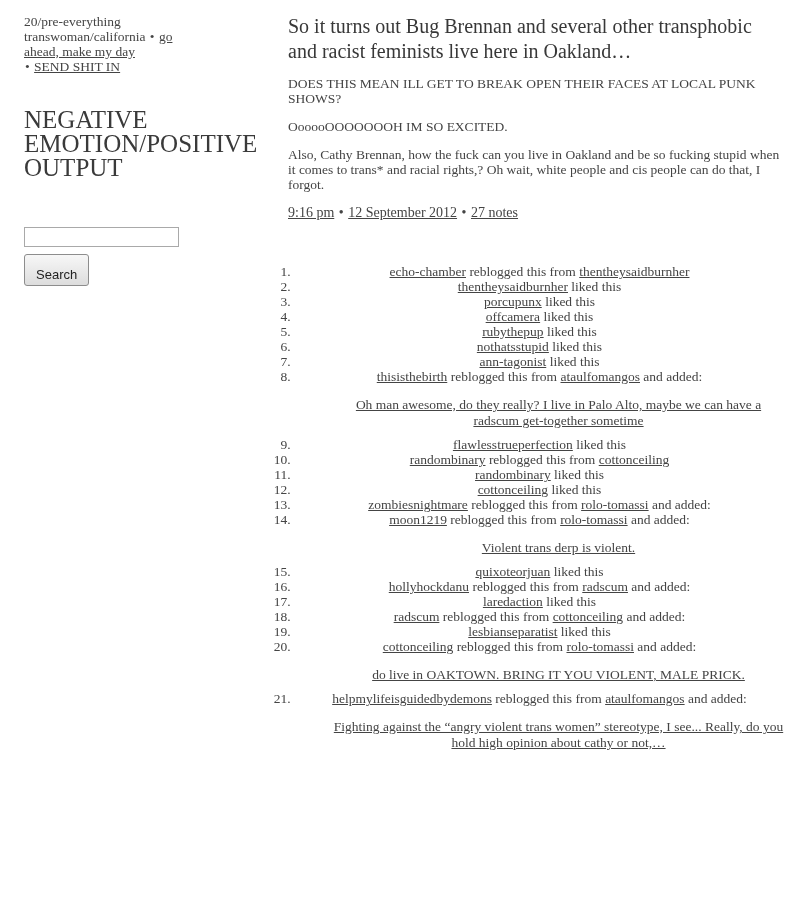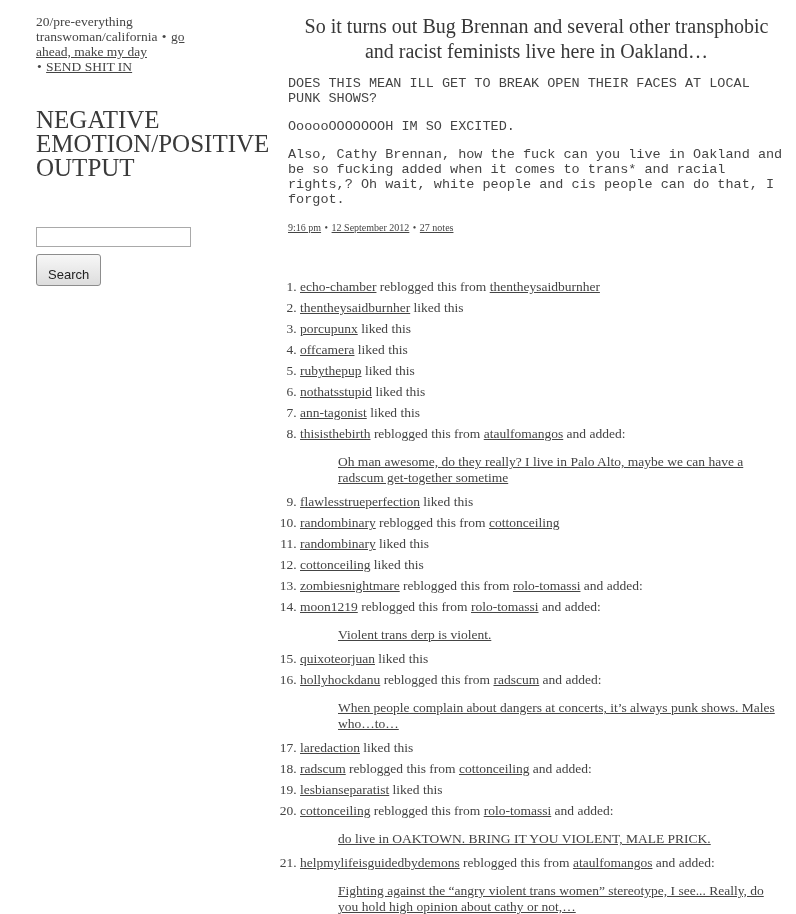--- a/index.html
+++ b/index.html
@@ -5,21 +5,21 @@
   * { box-sizing: border-box; }
   html, body { margin: 0; padding: 0; }
   body {
     width: 796px; height: 914px; overflow: hidden;
     background: #ffffff; color: #444444;
     font-family: "Liberation Serif", "DejaVu Serif", serif;
   }
   a { color: #444444; text-decoration: underline; cursor: pointer; }
 
   
-  .sidebar { position: absolute; left: 36px; top: 14px; width: 250px; }
+  .sidebar { position: absolute; left: 24px; top: 14px; width: 250px; }
   .desc { width: 178px; font-size: 13.5px; line-height: 15px; margin: 0; }
   .blog-title {
     width: 240px; margin: 34px 16px 0 0;
     font-size: 25px; line-height: 24px; font-weight: normal; color: #3a3a3a;
     letter-spacing: 0;
   }
   .search-form { margin-top: 47px; }
   .search-input {
     width: 155px; height: 20px; border: 1px solid #a9a9a9;
     font-family: "Liberation Sans", sans-serif; font-size: 12px; padding: 2px 4px;
@@ -29,31 +29,31 @@
     display: block; margin-top: 7px; padding: 12px 11px 3px;
     font-family: "Liberation Sans", sans-serif; font-size: 13px; color: #222;
     background: linear-gradient(#f7f7f7, #dddddd);
     border: 1px solid #8d8d8d; border-radius: 3px; cursor: pointer;
   }
 
   
   .main { position: absolute; left: 288px; top: 10px; width: 497px; }
   .post-title {
     margin: 4px 0 12px 0; font-size: 20px; line-height: 25px;
-    font-weight: normal; color: #383838; text-align: center;
+    font-weight: normal; color: #383838;
   }
-  .main p.body-p { margin: 0 0 13px 0; font-size: 13.5px; line-height: 15px; font-family: Liberation Mono, monospace; }
-  .meta { margin: 2px 0 12px 0; font-size: 10px; line-height: 15px; }
+  .main p.body-p { margin: 0 0 13px 0; font-size: 13.5px; line-height: 15px; }
+  .meta { margin: 2px 0 12px 0; font-size: 14px; line-height: 15px; }
   .sep { color: #444444; padding: 0 1px; }
 
   ol.notes {
     margin: 44px 0 0 0; padding: 0 0 0 6px;
     list-style: decimal outside; font-size: 13.5px; line-height: 15px;
   }
-  ol.notes li { margin: 6px; padding: 0; }
+  ol.notes li { margin: 0; padding: 0; text-align: center; }
   ol.notes blockquote { margin: 13px 0 8px 38px; }
   ol.notes blockquote a { line-height: 16px; }
 </style>
 </head>
 <body>
 
 <div>
 
   <aside class="sidebar">
     <p class="desc">
@@ -71,21 +71,21 @@
       <input type="text" class="search-input" value="" style="">
       <button type="submit" class="search-button">Search</button>
     </form>
   </aside>
 
   <main class="main">
     <h2 class="post-title">So it turns out Bug Brennan and several other transphobic and racist feminists live here in Oakland…</h2>
 
     <p class="body-p">DOES THIS MEAN ILL GET TO BREAK OPEN THEIR FACES AT LOCAL PUNK SHOWS?</p>
     <p class="body-p">OooooOOOOOOOH IM SO EXCITED.</p>
-    <p class="body-p">Also, Cathy Brennan, how the fuck can you live in Oakland and be so fucking added when it comes to trans* and racial rights,? Oh wait, white people and cis people can do that, I forgot.</p>
+    <p class="body-p">Also, Cathy Brennan, how the fuck can you live in Oakland and be so fucking stupid when it comes to trans* and racial rights,? Oh wait, white people and cis people can do that, I forgot.</p>
 
     <p class="meta">
       <a href="#">9:16 pm</a>
       <span class="sep">•</span>
       <a href="#">12 September 2012</a>
       <span class="sep">•</span>
       <a href="#">27 notes</a>
     </p>
 
     <ol class="notes">
@@ -97,21 +97,21 @@
         <li><a href="#">nothatsstupid</a> liked this</li>
         <li><a href="#">ann-tagonist</a> liked this</li>
         <li><a href="#">thisisthebirth</a> reblogged this from <a href="#">ataulfomangos</a> and added:<blockquote><a href="#">Oh man awesome, do they really? I live in Palo Alto, maybe we can have a radscum get-together sometime</a></blockquote></li>
         <li><a href="#">flawlesstrueperfection</a> liked this</li>
         <li><a href="#">randombinary</a> reblogged this from <a href="#">cottonceiling</a></li>
         <li><a href="#">randombinary</a> liked this</li>
         <li><a href="#">cottonceiling</a> liked this</li>
         <li><a href="#">zombiesnightmare</a> reblogged this from <a href="#">rolo-tomassi</a> and added:</li>
         <li><a href="#">moon1219</a> reblogged this from <a href="#">rolo-tomassi</a> and added:<blockquote><a href="#">Violent trans derp is violent.</a></blockquote></li>
         <li><a href="#">quixoteorjuan</a> liked this</li>
-        <li><a href="#">hollyhockdanu</a> reblogged this from <a href="#">radscum</a> and added:<blockquote><a href="#">When people complain about dangers at concerts, it’s always punk shows. Males who…to…</a></blockquote></li>
+        <li><a href="#">hollyhockdanu</a> reblogged this from <a href="#">radscum</a> and added:</li>
         <li><a href="#">laredaction</a> liked this</li>
         <li><a href="#">radscum</a> reblogged this from <a href="#">cottonceiling</a> and added:</li>
         <li><a href="#">lesbianseparatist</a> liked this</li>
         <li><a href="#">cottonceiling</a> reblogged this from <a href="#">rolo-tomassi</a> and added:<blockquote><a href="#">do live in OAKTOWN. BRING IT YOU VIOLENT, MALE PRICK.</a></blockquote></li>
         <li><a href="#">helpmylifeisguidedbydemons</a> reblogged this from <a href="#">ataulfomangos</a> and added:<blockquote><a href="#">Fighting against the “angry violent trans women” stereotype, I see... Really, do you hold high opinion about cathy or not,…</a></blockquote></li>
       </ol>
   </main>
 
 </div>
 

